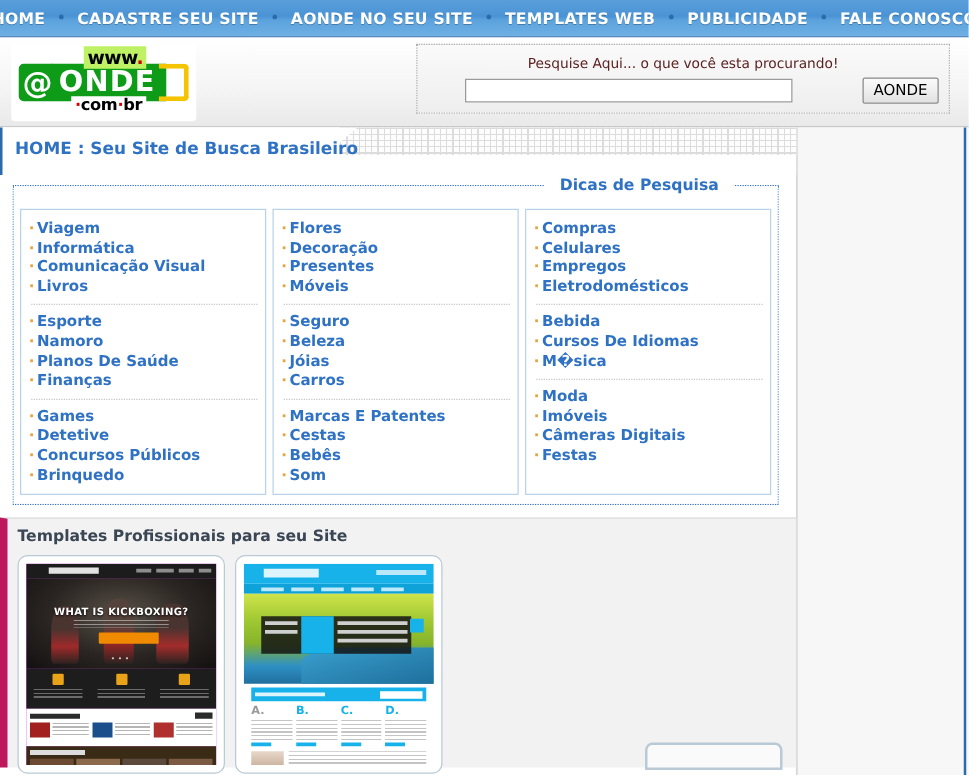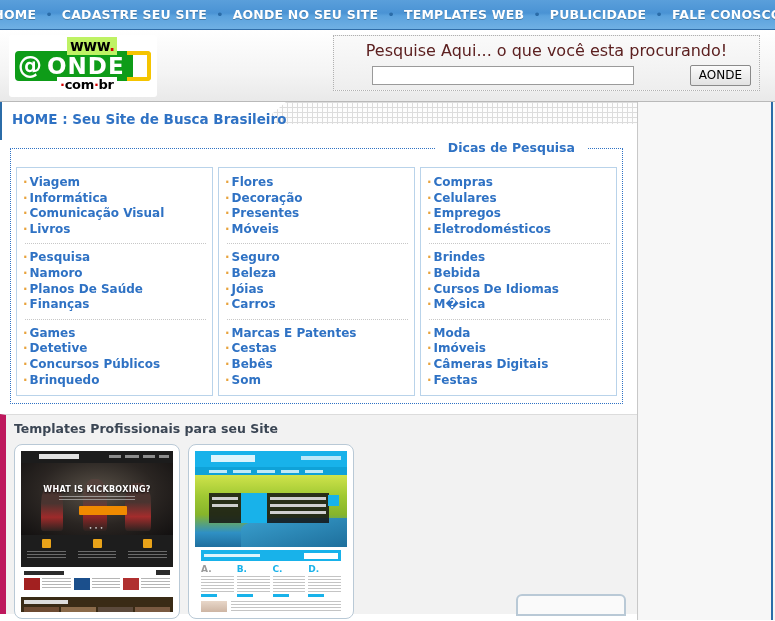--- a/index.html
+++ b/index.html
@@ -127,21 +127,21 @@
     left: 333px; top: 5px;
     width: 427px; height: 56px;
     background: linear-gradient(to bottom, #fafafa, #eeeeee);
     border: 1px dotted #b0b0b0;
     display: flex;
     flex-direction: column;
     align-items: center;
     justify-content: center;
   }
   #search-prompt {
-    font-size: 16px;
+    font-size: 11px;
     color: #5c2020;
     margin-bottom: 5px;
     font-family: "DejaVu Sans", sans-serif;
   }
   .search-row { display: flex; align-items: center; width: 100%; padding: 0 8px; }
   #search-input {
     flex: 1;
     height: 19px;
     border: 1px solid #9a9a9a;
     background: #ffffff;
@@ -449,21 +449,21 @@
 
         <div class="cat-col">
           <div class="cat-group">
             <a class="cat-link"><span class="bullet">·</span><span>Viagem</span></a>
             <a class="cat-link"><span class="bullet">·</span><span>Informática</span></a>
             <a class="cat-link"><span class="bullet">·</span><span>Comunicação Visual</span></a>
             <a class="cat-link"><span class="bullet">·</span><span>Livros</span></a>
           </div>
           <div class="cat-sep"></div>
           <div class="cat-group">
-            <a class="cat-link"><span class="bullet">·</span><span>Pesquisa</span></a>
+            <a class="cat-link"><span class="bullet">·</span><span>Esporte</span></a>
             <a class="cat-link"><span class="bullet">·</span><span>Namoro</span></a>
             <a class="cat-link"><span class="bullet">·</span><span>Planos De Saúde</span></a>
             <a class="cat-link"><span class="bullet">·</span><span>Finanças</span></a>
           </div>
           <div class="cat-sep"></div>
           <div class="cat-group">
             <a class="cat-link"><span class="bullet">·</span><span>Games</span></a>
             <a class="cat-link"><span class="bullet">·</span><span>Detetive</span></a>
             <a class="cat-link"><span class="bullet">·</span><span>Concursos Públicos</span></a>
             <a class="cat-link"><span class="bullet">·</span><span>Brinquedo</span></a>
@@ -495,21 +495,20 @@
 
         <div class="cat-col">
           <div class="cat-group">
             <a class="cat-link"><span class="bullet">·</span><span>Compras</span></a>
             <a class="cat-link"><span class="bullet">·</span><span>Celulares</span></a>
             <a class="cat-link"><span class="bullet">·</span><span>Empregos</span></a>
             <a class="cat-link"><span class="bullet">·</span><span>Eletrodomésticos</span></a>
           </div>
           <div class="cat-sep"></div>
           <div class="cat-group">
-            <a class="cat-link"><span class="bullet">·</span><span>Brindes</span></a>
             <a class="cat-link"><span class="bullet">·</span><span>Bebida</span></a>
             <a class="cat-link"><span class="bullet">·</span><span>Cursos De Idiomas</span></a>
             <a class="cat-link"><span class="bullet">·</span><span>M�sica</span></a>
           </div>
           <div class="cat-sep"></div>
           <div class="cat-group">
             <a class="cat-link"><span class="bullet">·</span><span>Moda</span></a>
             <a class="cat-link"><span class="bullet">·</span><span>Imóveis</span></a>
             <a class="cat-link"><span class="bullet">·</span><span>Câmeras Digitais</span></a>
             <a class="cat-link"><span class="bullet">·</span><span>Festas</span></a>

